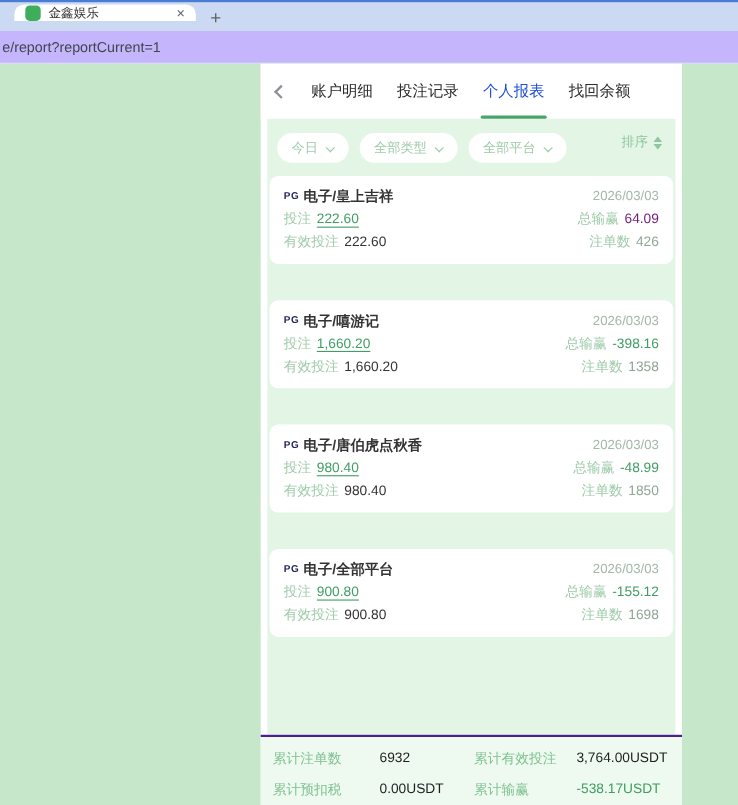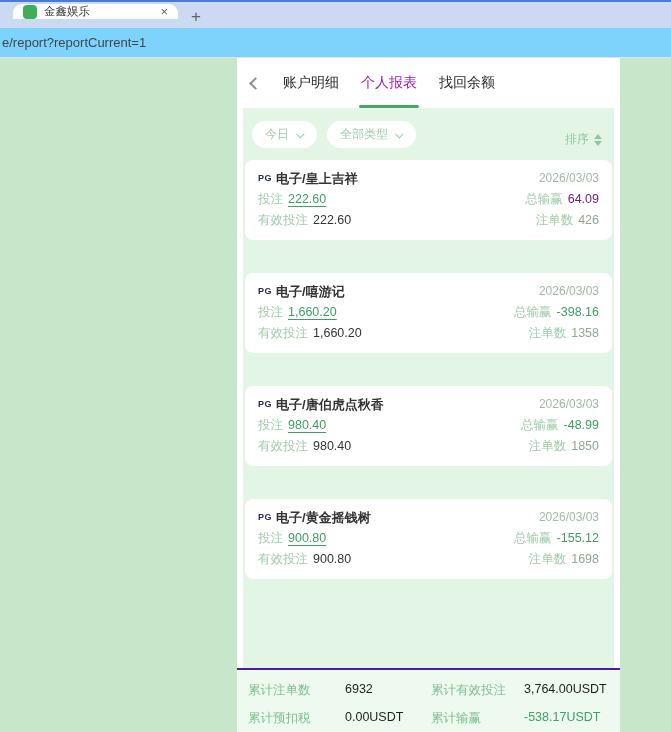--- a/index.html
+++ b/index.html
@@ -11,41 +11,41 @@
   .tabbar { height:28px; background:#cbd9f3; border-top:2px solid #4a7cd6; position:relative; }
   .tab { position:absolute; left:13px; top:2px; width:165px; height:15px; background:#ffffff;
     border-radius:9px 9px 0 0; display:flex; align-items:center; padding:0 8px 0 10px; }
   .favicon { width:14px; height:14px; border-radius:4px; background:#3fae5a; color:#fff;
     font-size:9px; line-height:14px; text-align:center; flex:0 0 14px; }
   .tabtitle { font-size:11.5px; color:#2f3237; margin-left:7px; flex:1; white-space:nowrap;
     overflow:hidden; }
   .tabclose { color:#5f6368; font-size:13px; line-height:13px; cursor:pointer; padding:0 2px; }
   .newtab { position:absolute; left:183px; top:2px; width:26px; height:26px; color:#5f6368;
     font-size:17px; line-height:26px; text-align:center; cursor:pointer; }
-  .urlrow { height:30px; background:#7dd3fc; display:flex; align-items:center;
+  .urlrow { height:30px; background:#c4b5fd; display:flex; align-items:center;
     border-bottom:1px solid #dde3f2; }
   .urltext { font-size:13px; color:#41464d; padding-left:2px; white-space:nowrap; }
 
   
   .panel { position:absolute; left:237px; top:58px; width:383px; bottom:0; background:#ffffff;
     display:flex; flex-direction:column; }
   .phead { height:50px; background:#ffffff; display:flex; align-items:stretch; padding-left:14px; }
   .back { display:flex; align-items:center; margin-right:12px; cursor:pointer; }
   .back i { display:block; width:9px; height:9px; border-left:2px solid #8c8f94;
     border-bottom:2px solid #8c8f94; transform:rotate(45deg); }
   .ptab { display:flex; align-items:center; padding:0 11px; font-size:14px; color:#2b2b2b;
     position:relative; cursor:pointer; white-space:nowrap; }
-  .ptab.active { color:#a21caf; }
+  .ptab.active { color:#1d4ed8; }
   .ptab.active::after { content:''; position:absolute; left:9px; right:9px; bottom:0; height:3px;
     background:#4aa469; border-radius:2px; }
 
   .pmain { flex:1; margin:0 6px; background:#e3f6e5; display:flex; flex-direction:column;
     overflow:hidden; padding:0 2px; }
 
-  .filterrow { display:flex; align-items:flex-end; padding:13px 7px 12px 7px; }
+  .filterrow { display:flex; align-items:flex-start; padding:13px 7px 12px 7px; }
   .chip { background:#ffffff; border-radius:15px; height:27px; display:flex; align-items:center;
     padding:0 13px; margin-right:10px; font-size:12px; color:#9fcbaa; cursor:pointer; }
   .chip .chev { width:6px; height:6px; border-left:1.5px solid #9fcbaa;
     border-bottom:1.5px solid #9fcbaa; transform:rotate(-45deg) translateY(-1px); margin-left:9px; }
   .sort { margin-left:auto; display:flex; align-items:center; font-size:12px; color:#8fc5a0;
     cursor:pointer; padding-right:3px; }
   .sorticon { display:flex; flex-direction:column; margin-left:5px; }
   .tri-up { width:0; height:0; border-left:4px solid transparent; border-right:4px solid transparent;
     border-bottom:5px solid #8fc5a0; margin-bottom:2px; }
   .tri-dn { width:0; height:0; border-left:4px solid transparent; border-right:4px solid transparent;
@@ -89,33 +89,38 @@
   <span class="urltext">e/report?reportCurrent=1</span>
 </div>
 
 <div class="panel">
 
   <div class="phead">
     <span class="back">
         <i></i>
       </span>
     <span class="ptab">账户明细</span>
+    <span class="ptab">投注记录</span>
     <span class="ptab active">个人报表</span>
     <span class="ptab">找回余额</span>
   </div>
 
   <div class="pmain">
 
     <div class="filterrow">
       <div class="chip">
         <span>今日</span>
         <span class="chev"></span>
       </div>
       <div class="chip">
         <span>全部类型</span>
+        <span class="chev"></span>
+      </div>
+      <div class="chip">
+        <span>全部平台</span>
         <span class="chev"></span>
       </div>
       <div class="sort">
         <span>排序</span>
         <span class="sorticon">
           <i class="tri-up"></i>
             <i class="tri-dn"></i>
         </span>
       </div>
     </div>
@@ -208,21 +213,21 @@
         <span class="lbl">注单数</span>
         <span class="cntval">1850</span>
       </span>
     </div>
   </div>
 
   <div class="card">
     <div class="crow">
       <span class="cleft">
         <span class="pglogo">PG</span>
-        <span class="game">电子/黄金摇钱树</span>
+        <span class="game">电子/全部平台</span>
       </span>
       <span class="date">2026/03/03</span>
     </div>
     <div class="crow">
       <span class="cleft">
         <span class="lbl">投注</span>
         <span class="betval">900.80</span>
       </span>
       <span class="cright">
         <span class="lbl">总输赢</span>

